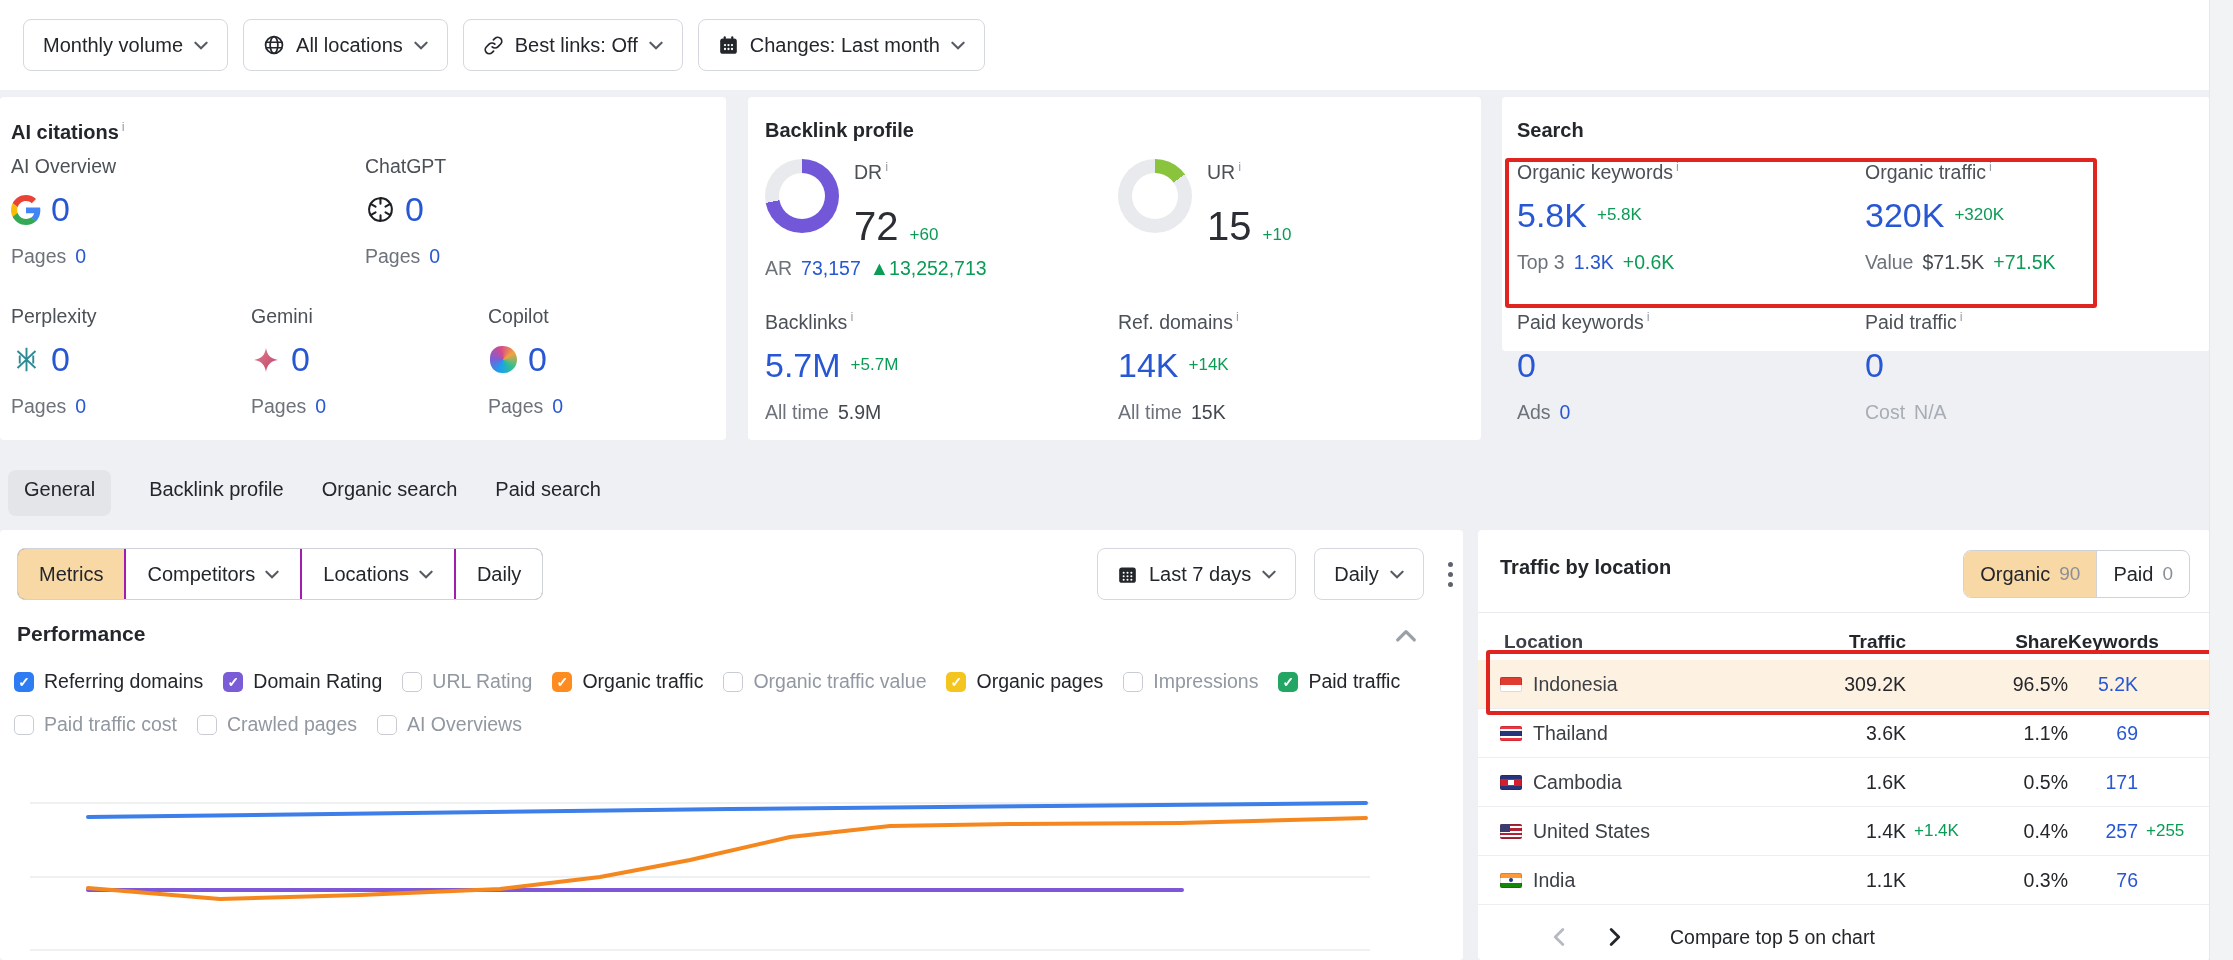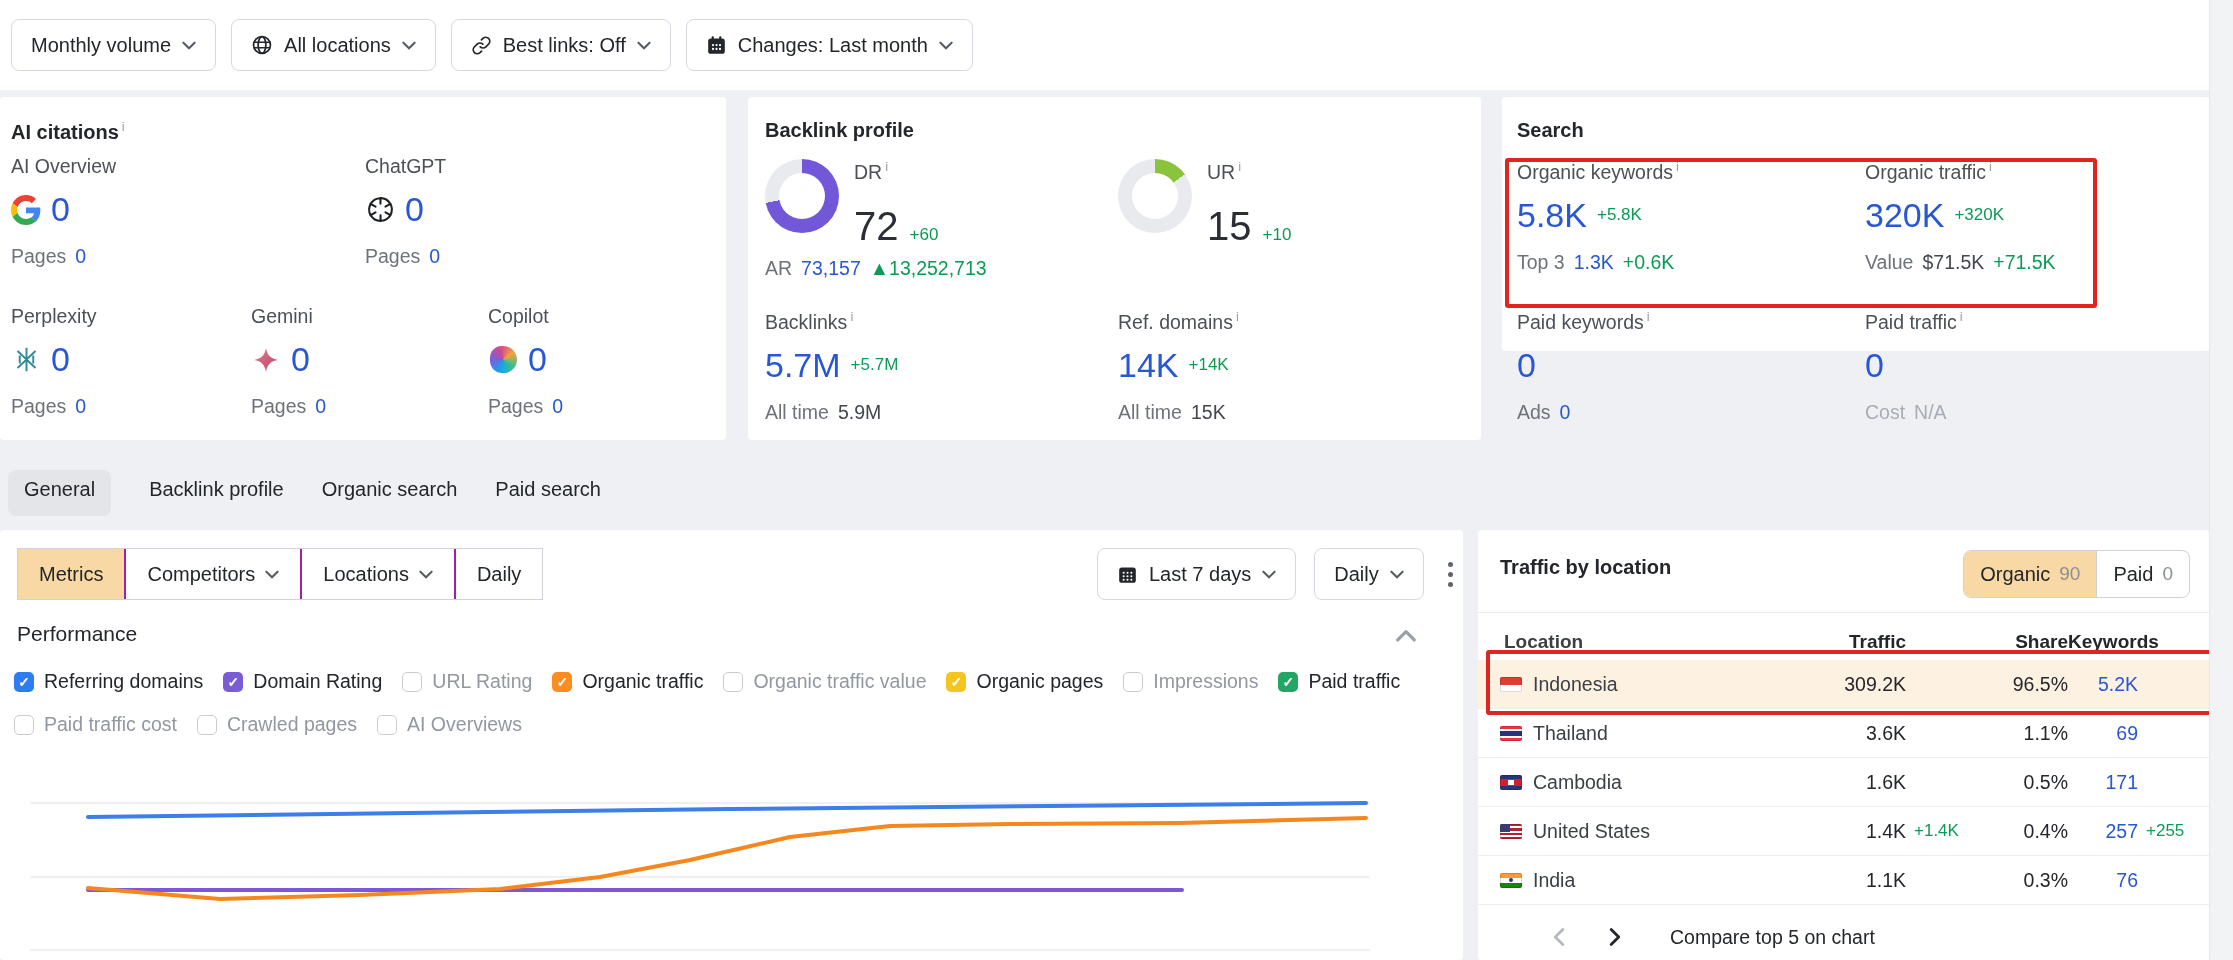--- a/index.html
+++ b/index.html
@@ -1,21 +1,21 @@
 <!DOCTYPE html>
 <html><head>
 <meta charset="utf-8">
 <style>
   html,body{margin:0;padding:0}
   body{font-family:"Liberation Sans",sans-serif;color:#23262b;background:#fff}
   .page{position:relative;width:2233px;height:960px;background:#eef0f3;overflow:hidden}
   .abs{position:absolute}
 
   
-  .topbar{position:absolute;top:0;left:0;right:0;height:90px;background:#fff;display:flex;align-items:center;padding-left:11px;gap:15px;box-sizing:border-box}
+  .topbar{position:absolute;top:0;left:0;right:0;height:90px;background:#fff;display:flex;align-items:center;padding-left:23px;gap:15px;box-sizing:border-box}
   .tbtn{display:inline-flex;align-items:center;gap:11px;height:50px;padding:0 19px;border:1px solid #d5d8de;border-radius:8px;background:#fff;font-size:20px;color:#23262b;cursor:pointer;white-space:nowrap}
   .chev{flex:0 0 auto}
 
   
   .card{position:absolute;background:#fff;border-radius:4px}
   #card-ai{left:0;top:97px;width:726px;height:343px}
   #card-backlink{left:748px;top:97px;width:733px;height:343px}
   #card-search{left:1502px;top:97px;width:708px;height:254px}
   .card-title{position:absolute;top:22px;font-size:20px;font-weight:700;color:#23262b}
   sup.info{font-size:13px;color:#9aa0a8;font-weight:400;margin-left:3px;cursor:pointer}
@@ -51,28 +51,28 @@
   #redbox-search{left:1505px;top:158px;width:584px;height:142px}
   #redbox-indonesia{left:1486px;top:650px;width:732px;height:57px}
 
   
   .tabs{position:absolute;left:8px;top:470px;height:46px;display:flex;gap:38px;font-size:20px}
   .tab{cursor:pointer;color:#23262b;padding:8px 0}
   .tab.active{background:#e3e5e9;border-radius:8px;padding:8px 16px}
 
   
   #card-perf{left:0;top:530px;width:1463px;height:430px}
-  .segwrap{position:absolute;left:17px;top:18px;display:flex;border:1px solid #cfd3d9;border-radius:0;overflow:hidden;height:50px;background:#737373}
+  .segwrap{position:absolute;left:17px;top:18px;display:flex;border:1px solid #cfd3d9;border-radius:8px;overflow:hidden;height:50px;background:#737373}
   .seg{display:flex;align-items:center;gap:10px;padding:0 21px;font-size:20px;border-left:2px solid #a21caf;cursor:pointer;background:#fff;white-space:nowrap}
   .seg:first-child{border-left:none}
   .seg.active{background:#f8d8a4}
   .datectl{position:absolute;left:1097px;top:18px;display:flex;gap:18px;align-items:center}
   .kebab{display:flex;flex-direction:column;align-items:center;padding:6px;cursor:pointer}
   .kebab i{width:5px;height:5px;border-radius:50%;background:#5f646c;display:block;margin:2.5px 0}
-  .perf-title{position:absolute;left:17px;top:92px;font-size:21px;font-weight:400}
+  .perf-title{position:absolute;left:17px;top:92px;font-size:21px;font-weight:700}
   .collapse-btn{position:absolute;left:1395px;top:98px;cursor:pointer}
   .cbs{position:absolute;left:14px;top:140px;width:1445px;display:flex;flex-wrap:wrap;column-gap:20px;row-gap:20px;align-items:center}
   .cb{display:inline-flex;align-items:center;gap:10px;cursor:pointer}
   .cbbox{width:20px;height:20px;border-radius:5px;border:1.5px solid #c9cdd3;background:#fff;box-sizing:border-box;position:relative;flex:0 0 auto}
   .cb.checked .cbbox{border:none}
   .cb.checked .cbbox::after{content:"\2713";position:absolute;inset:0;display:flex;align-items:center;justify-content:center;color:#fff;font-size:14px;font-weight:700}
   .cblabel{font-size:19.5px;color:#9298a1;white-space:nowrap}
   .cb.checked .cblabel{color:#23262b}
   .chartsvg{position:absolute;left:30px;top:245px}
 

